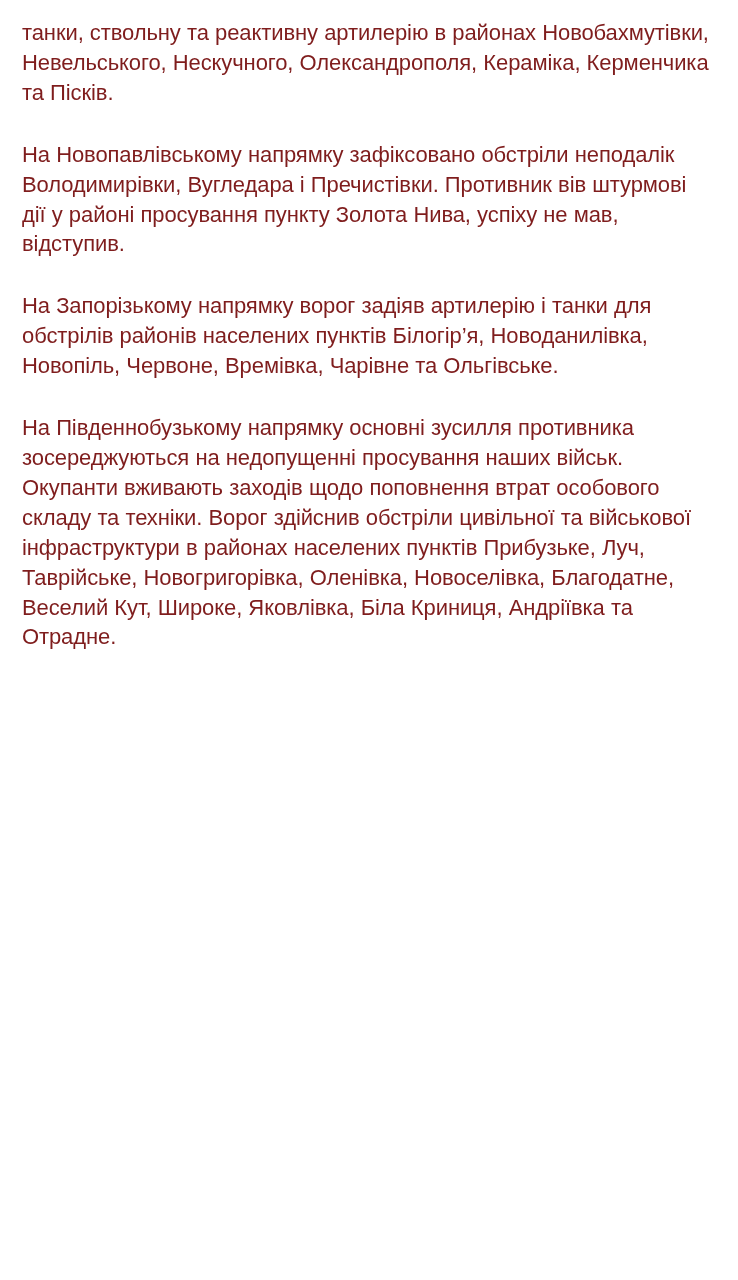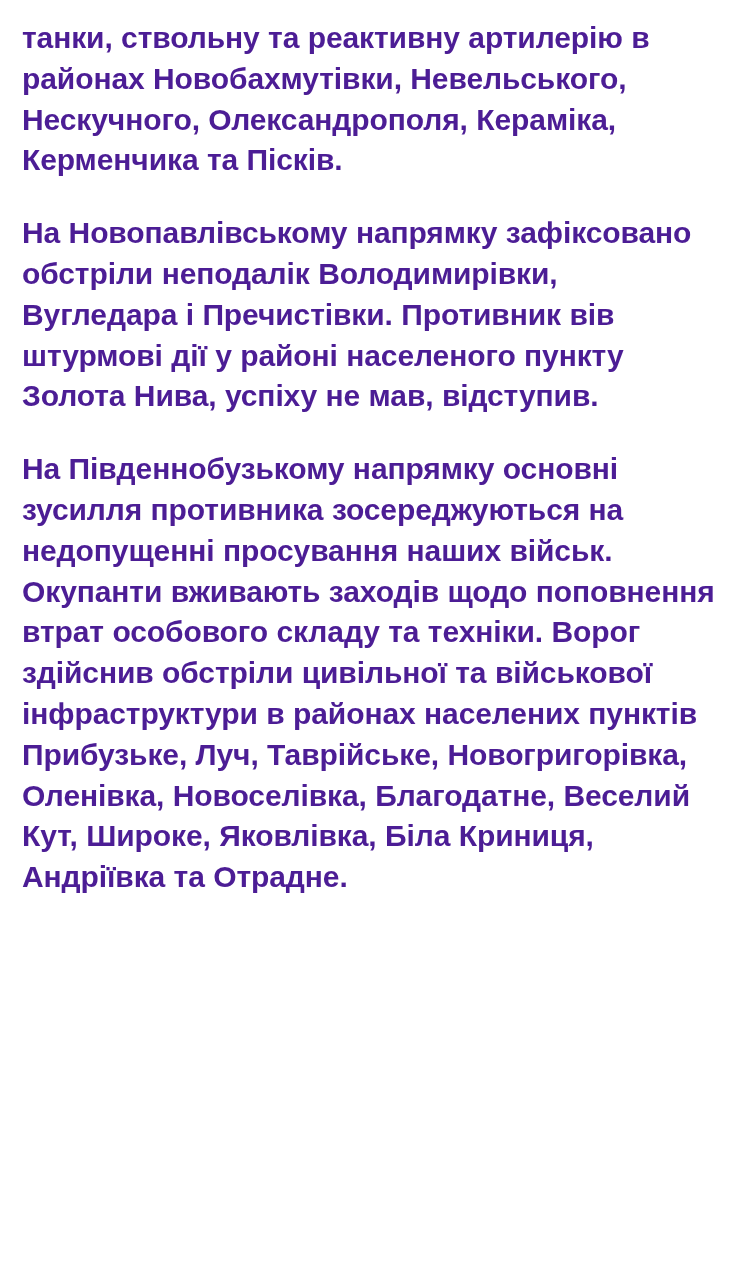--- a/index.html
+++ b/index.html
@@ -14,32 +14,33 @@
     color: #1b1b1b;
   }
   .page {
     box-sizing: border-box;
     width: 738px;
     min-height: 1280px;
     padding: 18px 22px 10px 22px;
     background: #ffffff;
   }
   .para {
-    font-size: 30px;
+    font-size: 22px;
     line-height: 1.36;
     letter-spacing: -0.1px;
     margin: 0 0 32px 0;
-    color: #4c1d95;
-    font-weight: 700;
+    color: #7f1d1d;
+    font-weight: 400;
     word-spacing: 0.2px;
   }
   .para:last-child {
     margin-bottom: 8px;
   }
 </style>
 </head>
 <body>
 
 <div class="page">
   <p class="para">танки, ствольну та реактивну артилерію в районах Новобахмутівки, Невельського, Нескучного, Олександрополя, Кераміка, Керменчика та Пісків.</p>
-  <p class="para">На Новопавлівському напрямку зафіксовано обстріли неподалік Володимирівки, Вугледара і Пречистівки. Противник вів штурмові дії у районі населеного пункту Золота Нива, успіху не мав, відступив.</p>
+  <p class="para">На Новопавлівському напрямку зафіксовано обстріли неподалік Володимирівки, Вугледара і Пречистівки. Противник вів штурмові дії у районі просування пункту Золота Нива, успіху не мав, відступив.</p>
+  <p class="para">На Запорізькому напрямку ворог задіяв артилерію і танки для обстрілів районів населених пунктів Білогір’я, Новоданилівка, Новопіль, Червоне, Времівка, Чарівне та Ольгівське.</p>
   <p class="para">На Південнобузькому напрямку основні зусилля противника зосереджуються на недопущенні просування наших військ. Окупанти вживають заходів щодо поповнення втрат особового складу та техніки. Ворог здійснив обстріли цивільної та військової інфраструктури в районах населених пунктів Прибузьке, Луч, Таврійське, Новогригорівка, Оленівка, Новоселівка, Благодатне, Веселий Кут, Широке, Яковлівка, Біла Криниця, Андріївка та Отрадне.</p>
 </div>
 
 </body></html>

